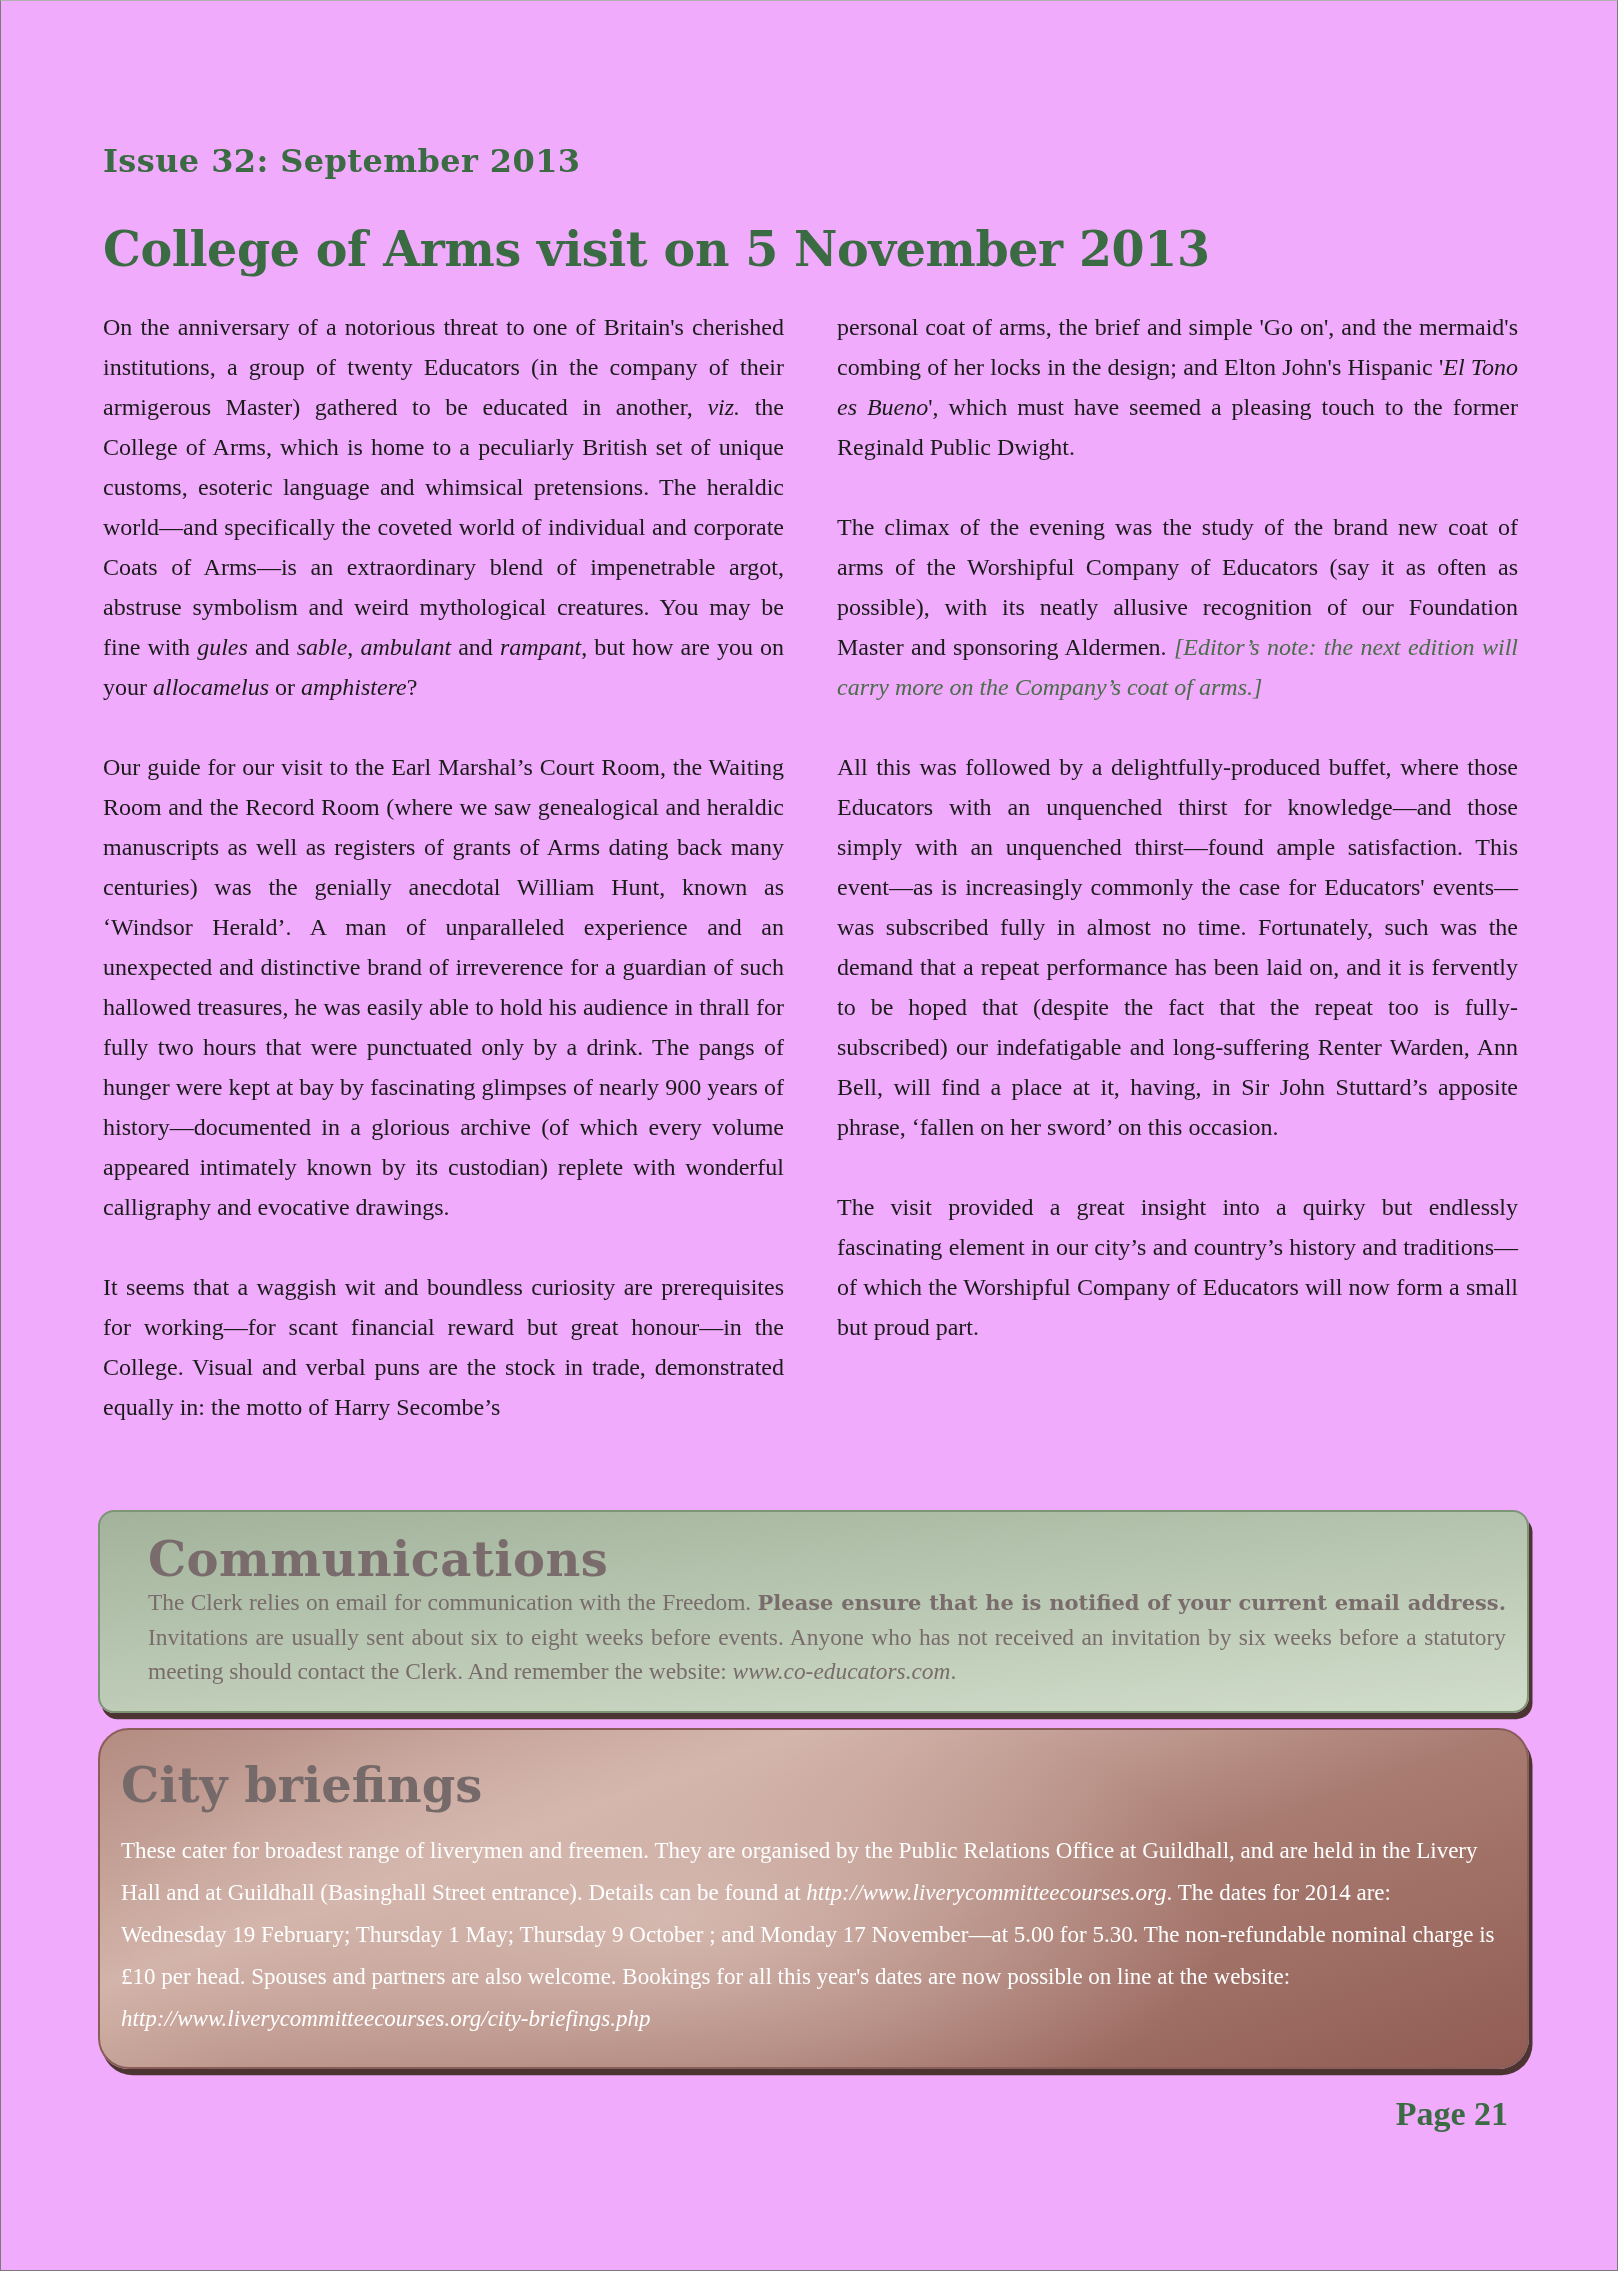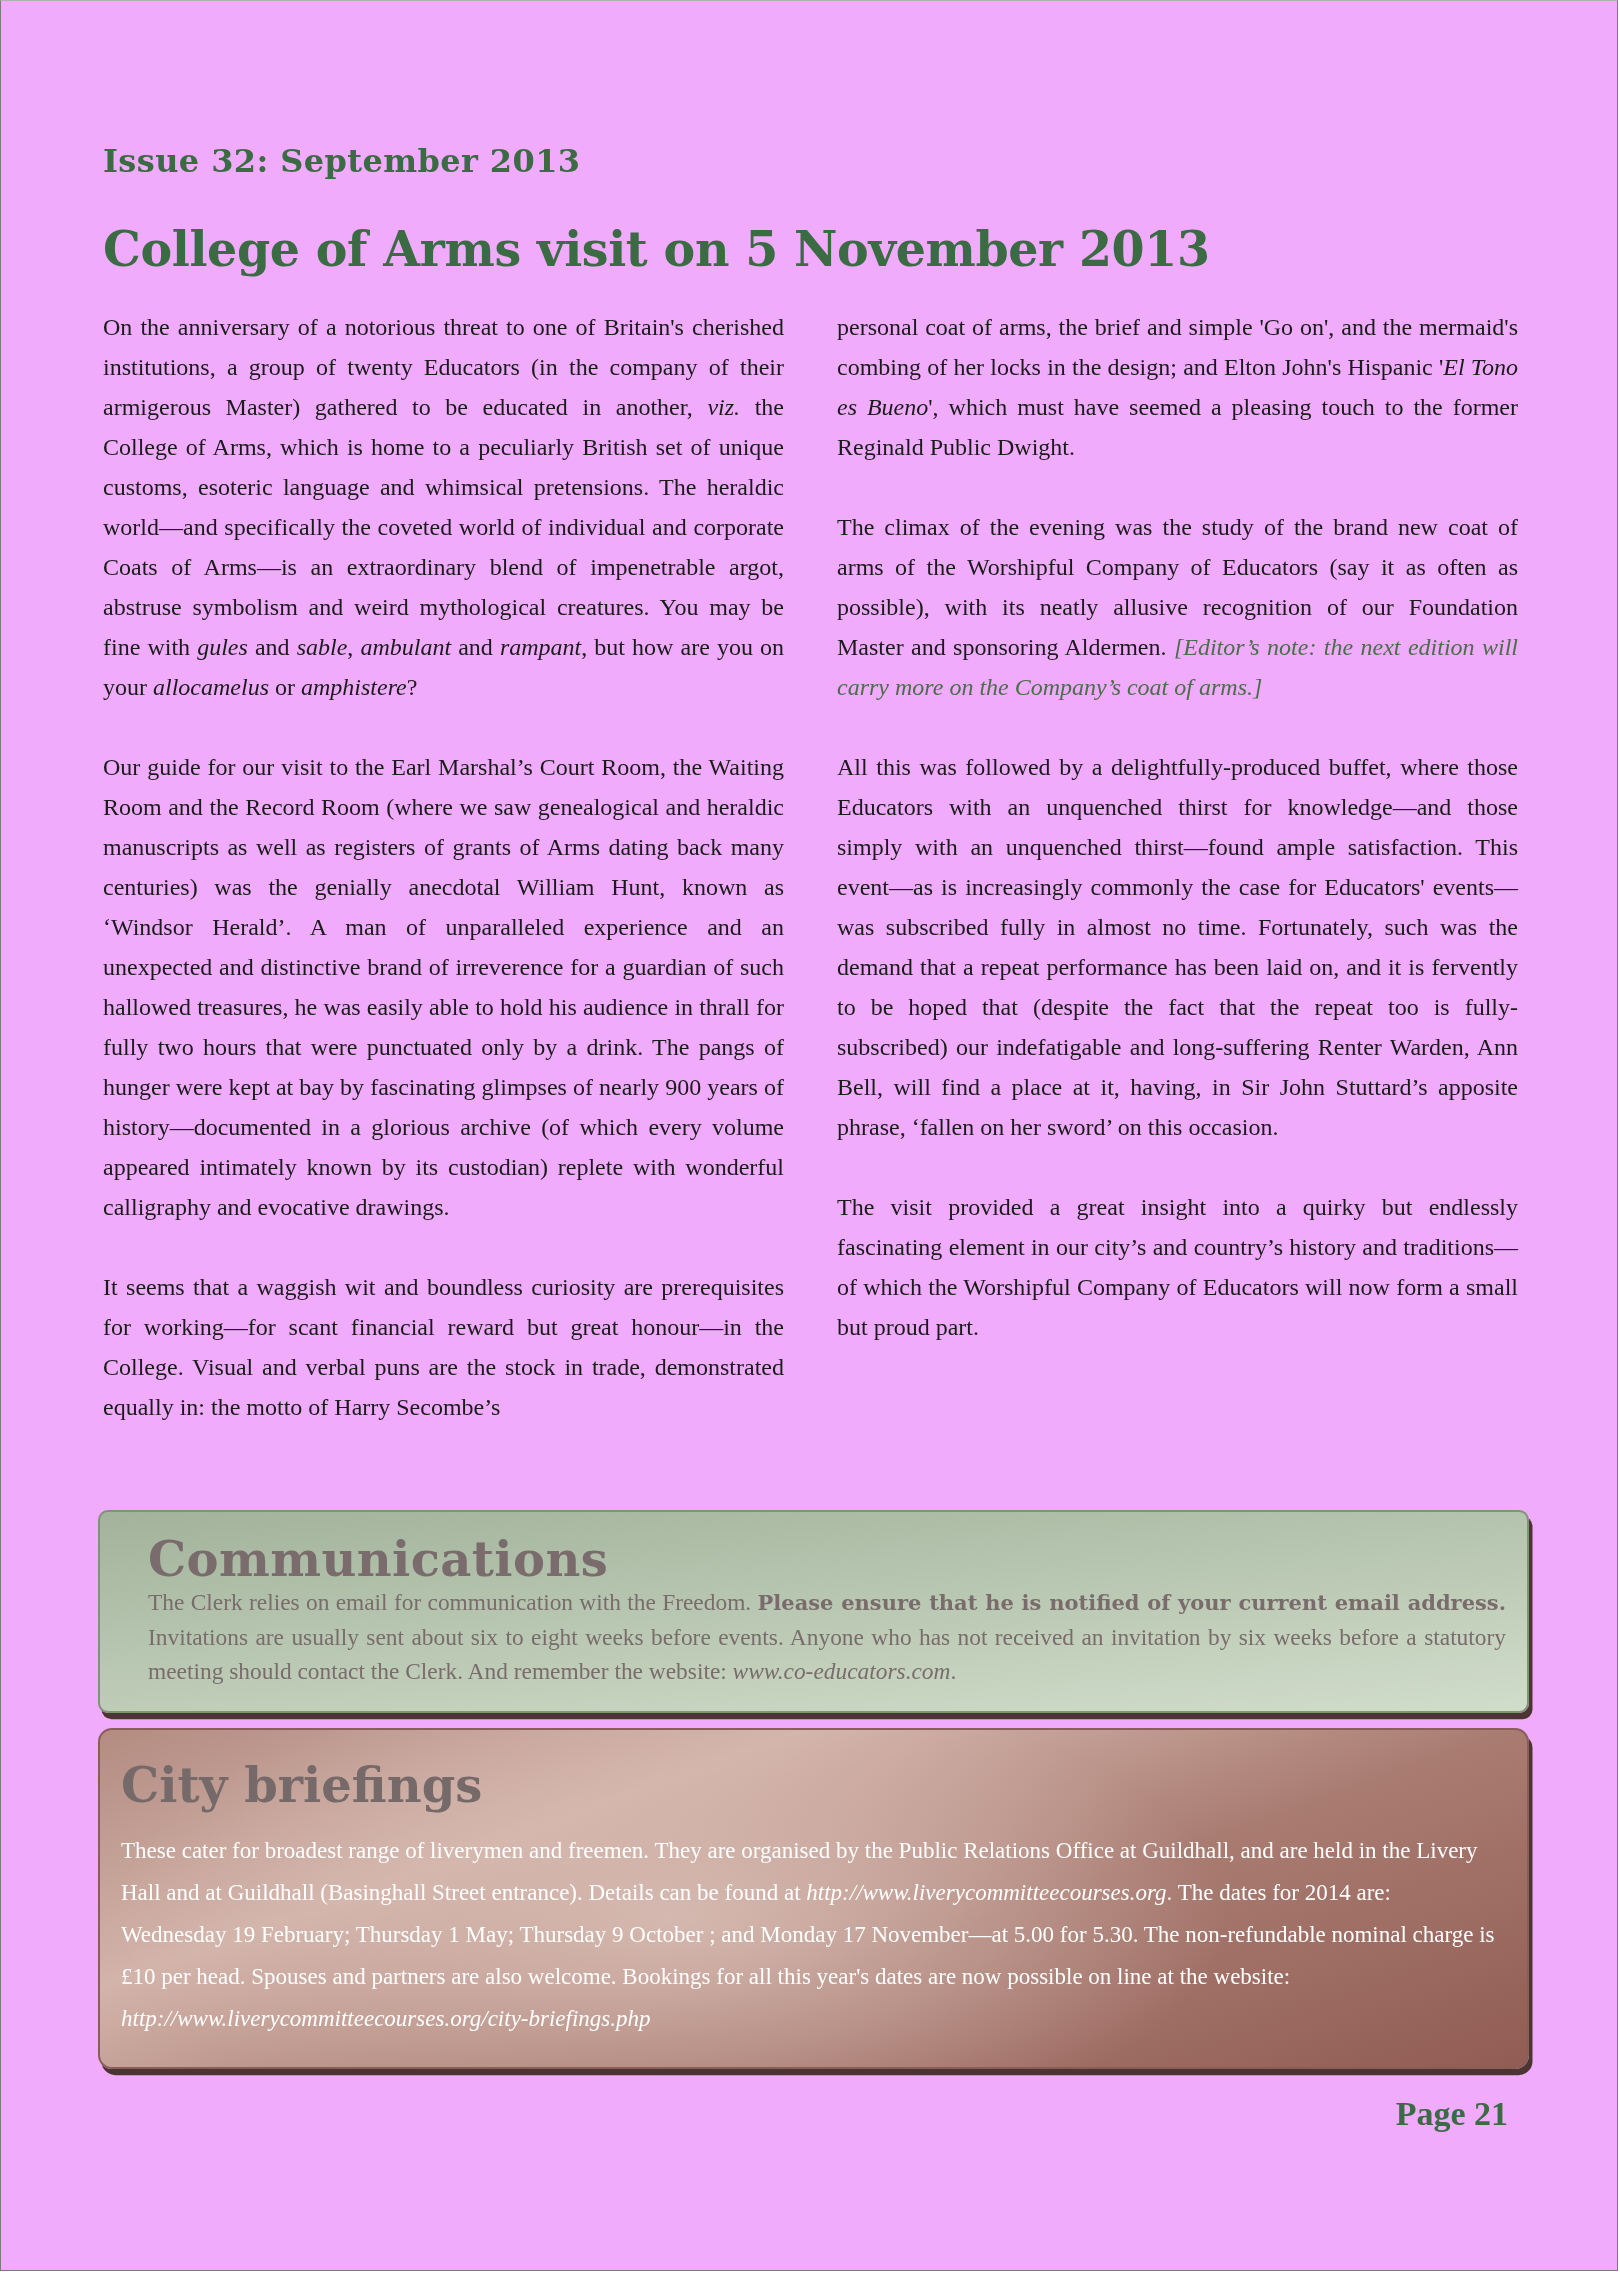--- a/index.html
+++ b/index.html
@@ -31,39 +31,39 @@
   .col p { margin: 0 0 40px 0; }
   .col p:last-child { margin-bottom: 4px; }
   .green-note { color: #4a6d4a; font-style: italic; }
   .signature {
     text-align: right; color: #3b6b42;
     font-family: "DejaVu Serif", serif; font-size: 23px; line-height: 40px;
     margin-top: 40px;
   }
   .comm-box {
     position: absolute; left: 97px; top: 1509px; width: 1431px; height: 203px;
-    border-radius: 10px; border: 2.6px solid #7d9477;
+    border-radius: 16px; border: 2.6px solid #7d9477;
     background: linear-gradient(175deg, #a2b29b 0%, #b7c6b0 45%, #d1ddcb 100%);
     box-shadow: 3.5px 6.2px 0 #4c3432;
     box-sizing: border-box;
   }
   .comm-title {
     position: absolute; left: 48px; top: 19.4px;
     font-family: "DejaVu Serif", serif; font-weight: bold; font-size: 48px;
     color: #7a6c6c; letter-spacing: 0.4px;
   }
   .comm-text {
     position: absolute; left: 48px; top: 73px; width: 1358px;
     font-family: "Liberation Serif", serif; font-size: 23.4px; line-height: 34px;
     color: #7a6c6c; text-align: justify;
   }
   .comm-text b { font-family: "DejaVu Serif", serif; font-size: 21px; }
   .city-box {
     position: absolute; left: 97px; top: 1727px; width: 1431px; height: 341px;
-    border-radius: 14px; border: 2.6px solid #8a5e58;
+    border-radius: 31px; border: 2.6px solid #8a5e58;
     background:
       radial-gradient(ellipse 794px 335px at 40% 55%, rgba(214,186,177,0.95) 0%, rgba(214,186,177,0) 70%),
       linear-gradient(160deg, #b38b81 0%, #d3b4aa 30%, #a97c72 60%, #915c53 100%);
     box-shadow: 3.5px 6.2px 0 #4c3432;
     box-sizing: border-box;
   }
   .city-title {
     position: absolute; left: 21px; top: 26.5px;
     font-family: "DejaVu Serif", serif; font-weight: bold; font-size: 48px;
     color: #756a69;

